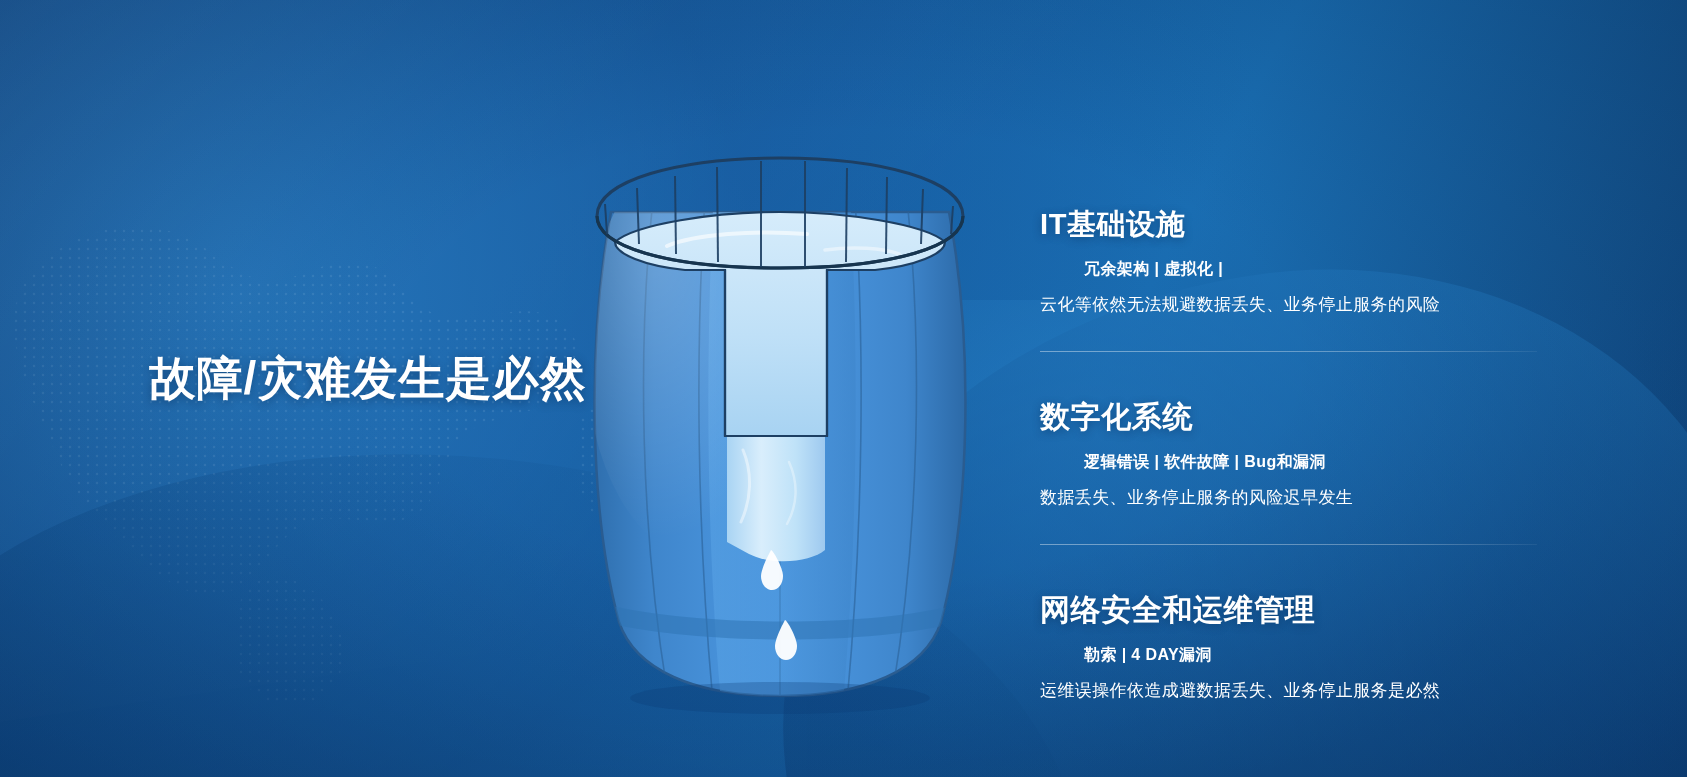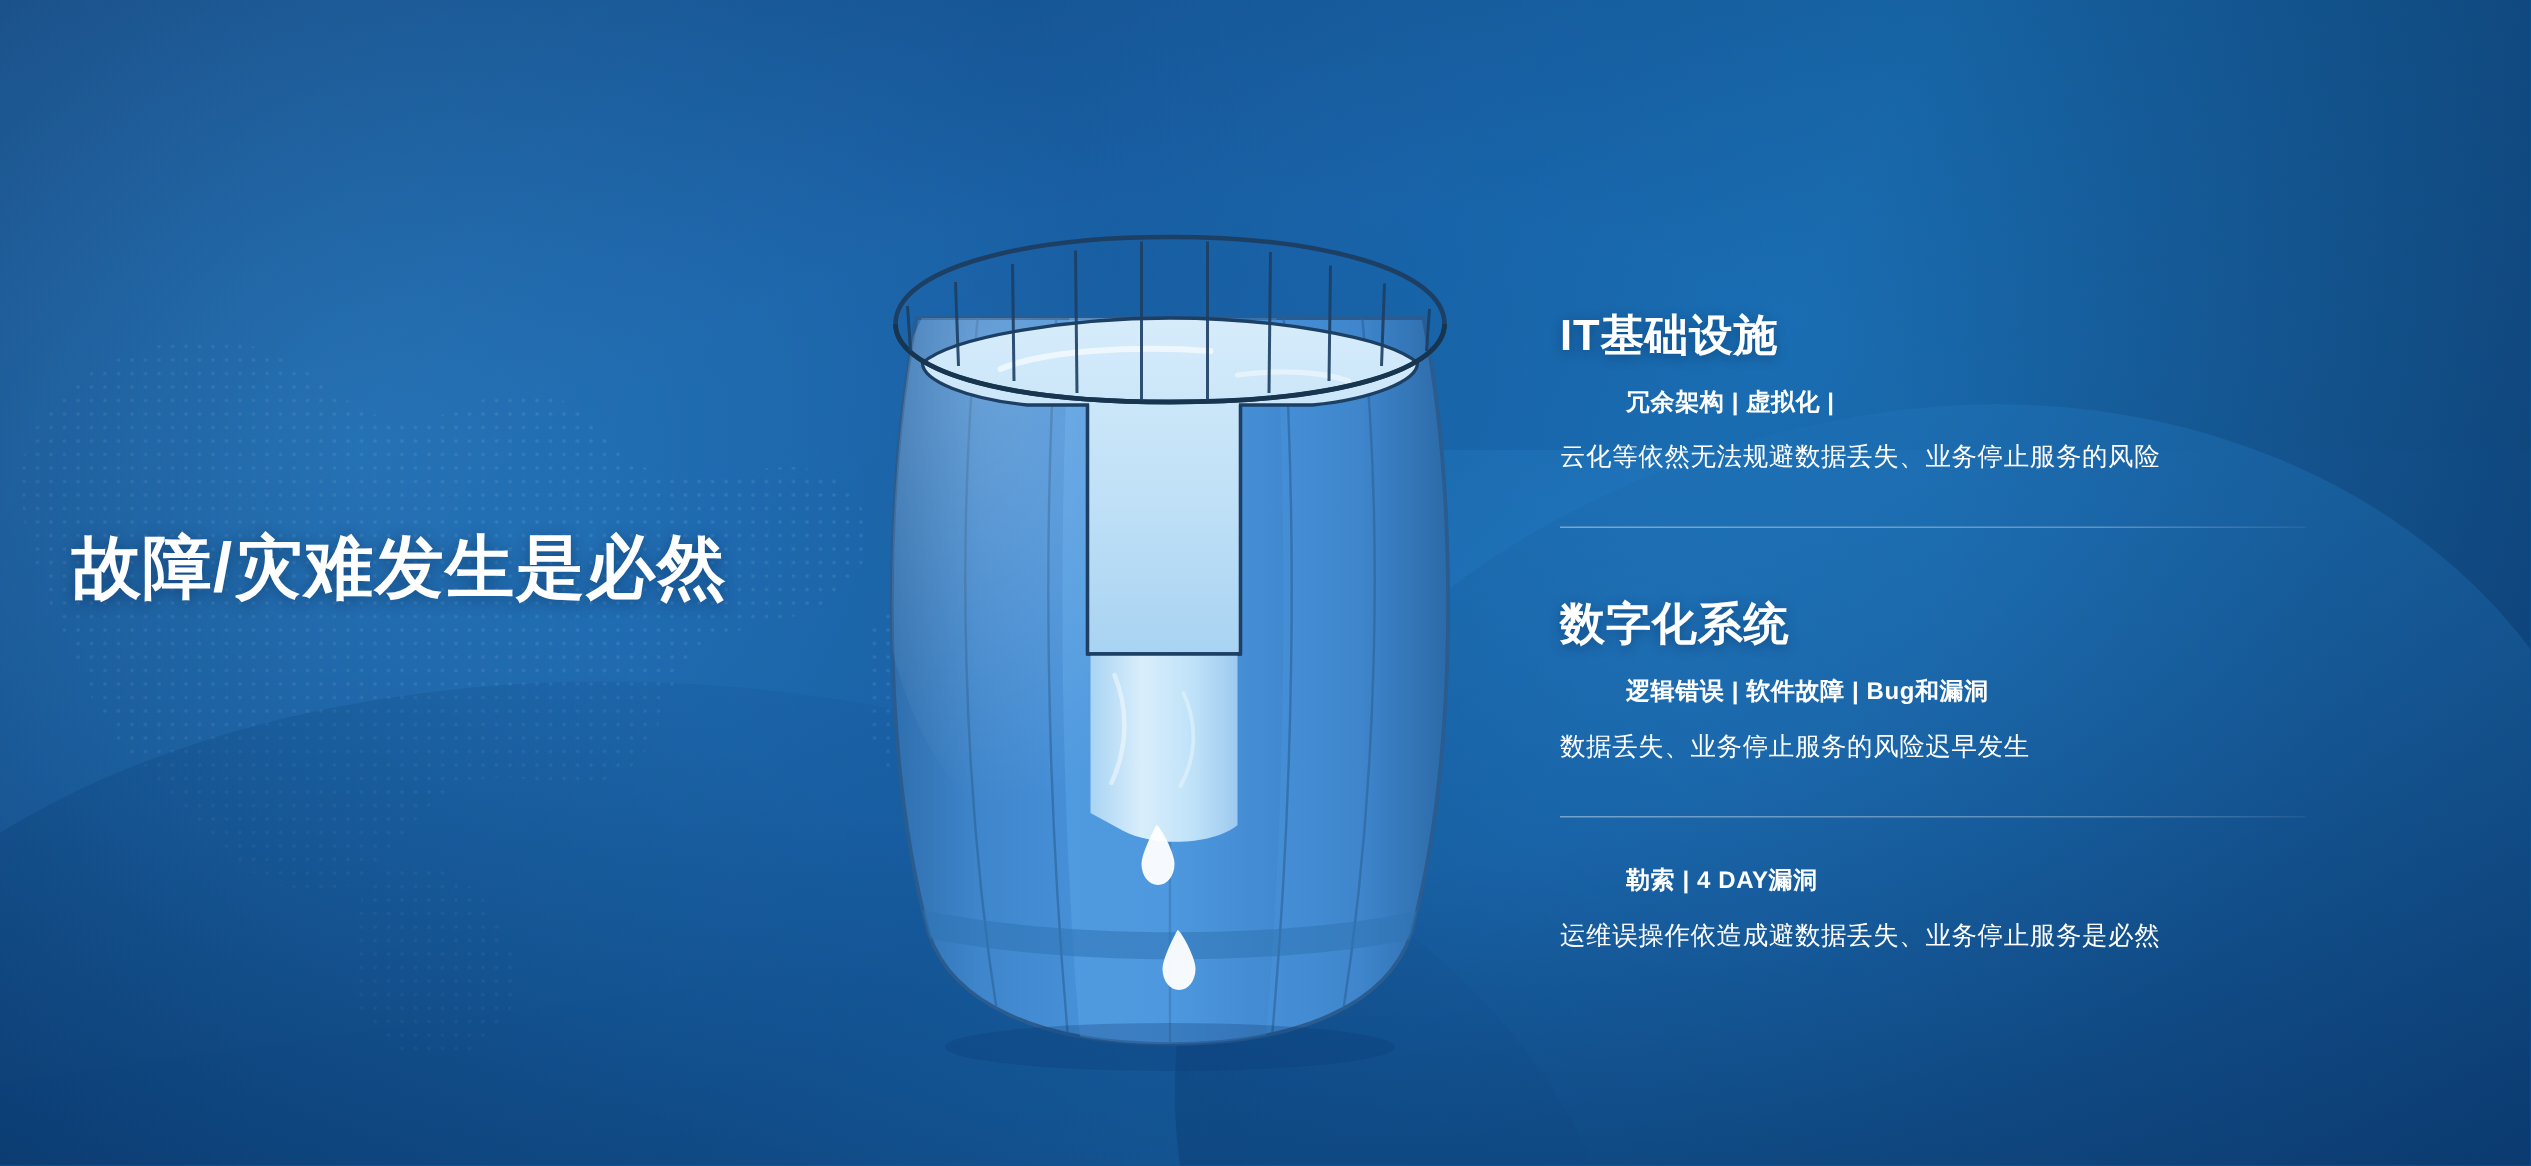--- a/index.html
+++ b/index.html
@@ -83,20 +83,21 @@
     width: 640px;
     z-index: 8;
   }
   .headline-main {
     font-size: 46px;
     font-weight: 700;
     color: #ffffff;
     letter-spacing: 1px;
     line-height: 1.15;
     text-shadow: 0 2px 10px rgba(4,35,75,0.45);
+    text-align: center;
   }
   .headline-sub {
     margin-top: 38px;
     font-size: 31px;
     font-weight: 400;
     color: #f2f8ff;
     letter-spacing: 1.2px;
     line-height: 1.2;
     text-shadow: 0 2px 8px rgba(4,35,75,0.40);
   }
@@ -319,19 +320,20 @@
 
     <div class="risk-block">
       <div class="divider"></div>
       <div class="risk-title">数字化系统</div>
       <div class="risk-tags">逻辑错误 | 软件故障 | Bug和漏洞</div>
       <div class="risk-desc">数据丢失、业务停止服务的风险迟早发生</div>
     </div>
 
     <div class="risk-block">
       <div class="divider"></div>
+      <div class="risk-title">网络安全和运维管理</div>
       <div class="risk-tags">勒索 |  4  DAY漏洞</div>
       <div class="risk-desc">运维误操作依造成避数据丢失、业务停止服务是必然</div>
     </div>
 
   </div>
 
 </div>
 
 </body></html>

